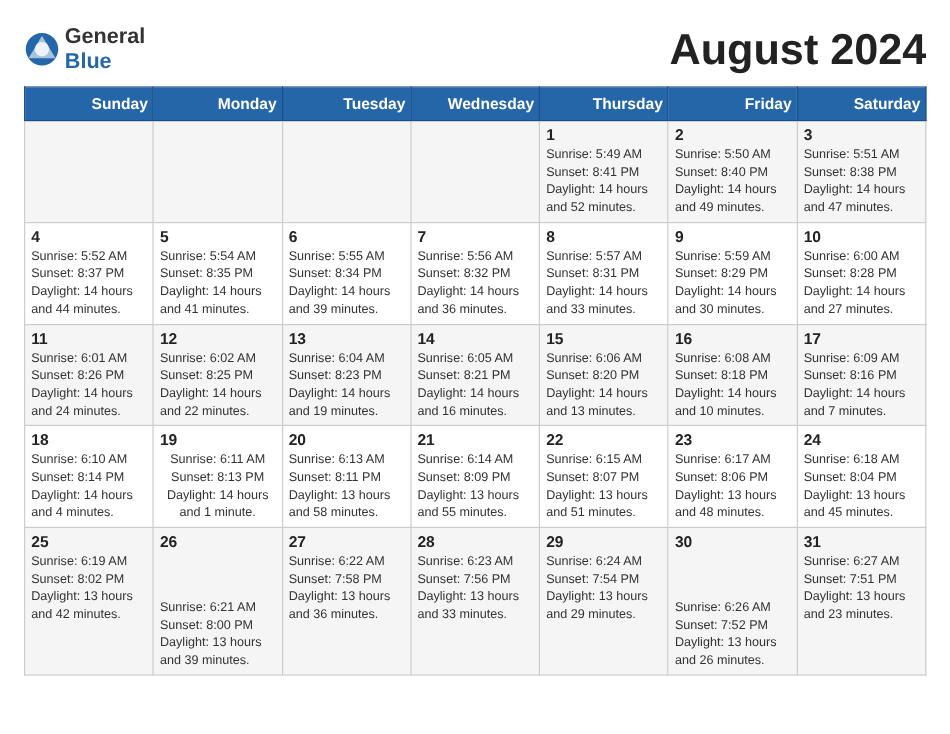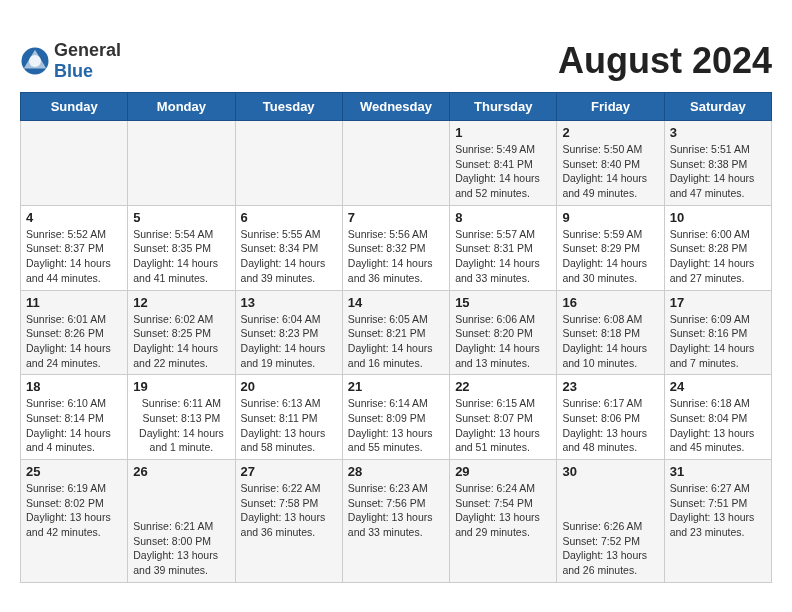--- a/index.html
+++ b/index.html
@@ -8,21 +8,20 @@
       background: #fff;
       width: 792px;
       min-height: 612px;
       padding: 20px;
     }
     .header {
       display: flex;
       justify-content: space-between;
       align-items: flex-start;
       margin-bottom: 10px;
-      margin-top: 20px;
     }
     .logo {
       display: flex;
       align-items: center;
     }
     .logo-text {
       display: flex;
       flex-direction: column;
       font-size: 18px;
       font-weight: bold;
@@ -48,21 +47,21 @@
     }
     table {
       width: 100%;
       border-collapse: collapse;
       font-size: 11px;
     }
     thead tr th {
       background-color: #2566a8;
       color: #fff;
       padding: 6px 4px;
-      text-align: center;
+      text-align: right;
       font-size: 13px;
       font-weight: bold;
       border: 1px solid #1a4f8a;
     }
     tbody tr td {
       border: 1px solid #ccc;
       vertical-align: top;
       padding: 4px 5px;
       height: 80px;
       width: 14.28%;

